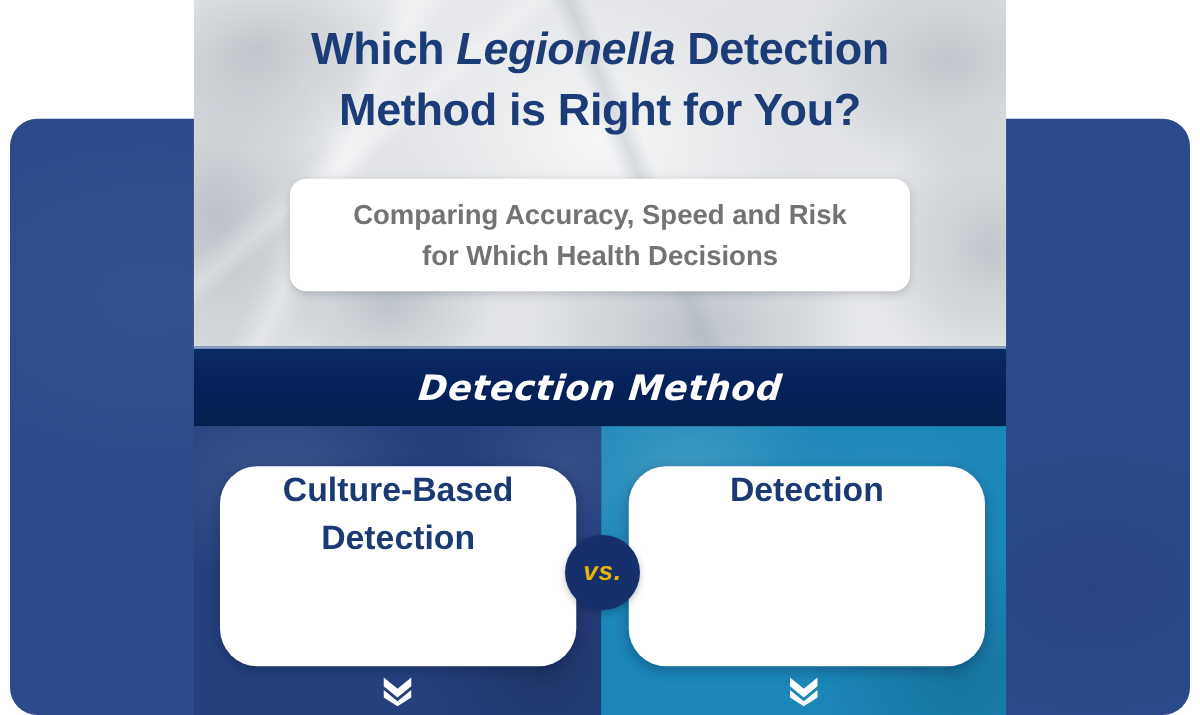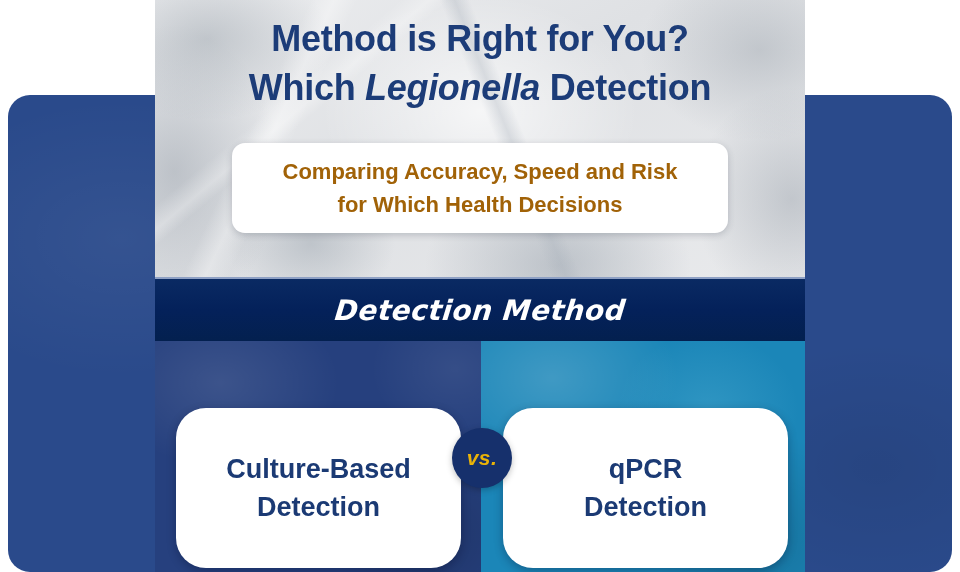--- a/index.html
+++ b/index.html
@@ -99,21 +99,21 @@
     box-shadow:0 2px 7px rgba(40,50,70,.22);
     display:flex;
     flex-direction:column;
     align-items:center;
     justify-content:center;
     z-index:3;
   }
   .subtitle-line{
     font-size:22px;
     font-weight:bold;
-    color:#a16207;
+    color:#737373;
     line-height:33px;
     white-space:nowrap;
   }
 
   
   #method-banner{
     position:relative;
     height:64px;
     background:linear-gradient(180deg,#0A2A63 0%,#04215A 50%,#03204F 100%);
     display:flex;
@@ -170,23 +170,21 @@
   .method-card{
     position:absolute;
     top:32px;
     width:285px; height:160px;
     background:#ffffff;
     border-radius:30px;
     box-shadow:0 3px 10px rgba(0,10,40,.30);
     display:flex;
     flex-direction:column;
     align-items:center;
-    justify-content:center;
     z-index:2;
-    margin-top:35px;
   }
   #card-left{ left:21px; }
   #card-right{ left:22px; }
   .method-line{
     font-size:27px;
     font-weight:bold;
     color:#1B3A74;
     line-height:38px;
     white-space:nowrap;
   }
@@ -226,24 +224,24 @@
 
 <div id="stage">
 
   <div id="outer-frame"></div>
 
   <div id="content-column">
 
     <div id="header-section">
 
       <div id="title-block">
-        <div class="title-line">Method is Right for You?</div>
         <div class="title-line">
           <span>Which </span><span class="ital">Legionella</span><span> Detection</span>
         </div>
+        <div class="title-line">Method is Right for You?</div>
       </div>
 
       <div id="subtitle-box">
         <div class="subtitle-line">Comparing Accuracy, Speed and Risk</div>
         <div class="subtitle-line">for Which Health Decisions</div>
       </div>
 
     </div>
 
     <div id="method-banner">
@@ -260,21 +258,20 @@
         <div class="chev-wrap">
           <svg class="chev-icon" width="28" height="26" viewBox="0 0 28 26">
             <path d="M3 2 L14 11 L25 2 L25 9 L14 18 L3 9 Z" fill="#ffffff"></path>
             <path d="M3 12 L14 21 L25 12 L25 18 L14 25 L3 18 Z" fill="#ffffff"></path>
           </svg>
         </div>
       </div>
 
       <div class="compare-col" id="col-right">
         <div class="method-card" id="card-right">
-          <div class="method-line">qPCR</div>
           <div class="method-line">Detection</div>
         </div>
         <div class="chev-wrap">
           <svg class="chev-icon" width="28" height="26" viewBox="0 0 28 26">
             <path d="M3 2 L14 11 L25 2 L25 9 L14 18 L3 9 Z" fill="#ffffff"></path>
             <path d="M3 12 L14 21 L25 12 L25 18 L14 25 L3 18 Z" fill="#ffffff"></path>
           </svg>
         </div>
       </div>
 

